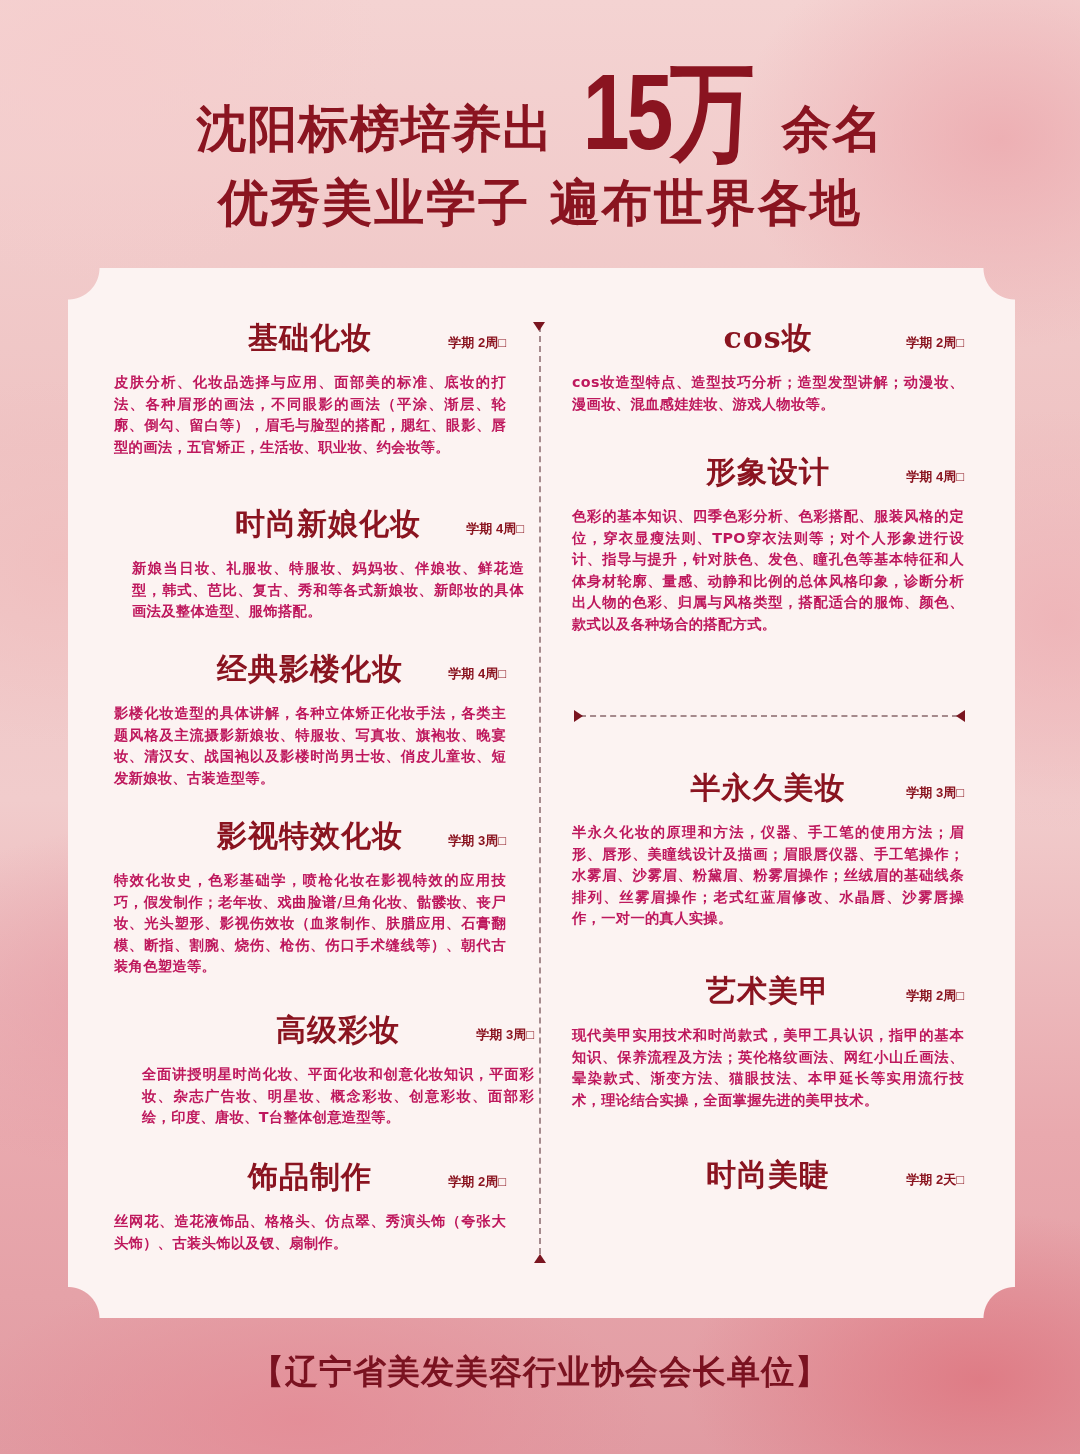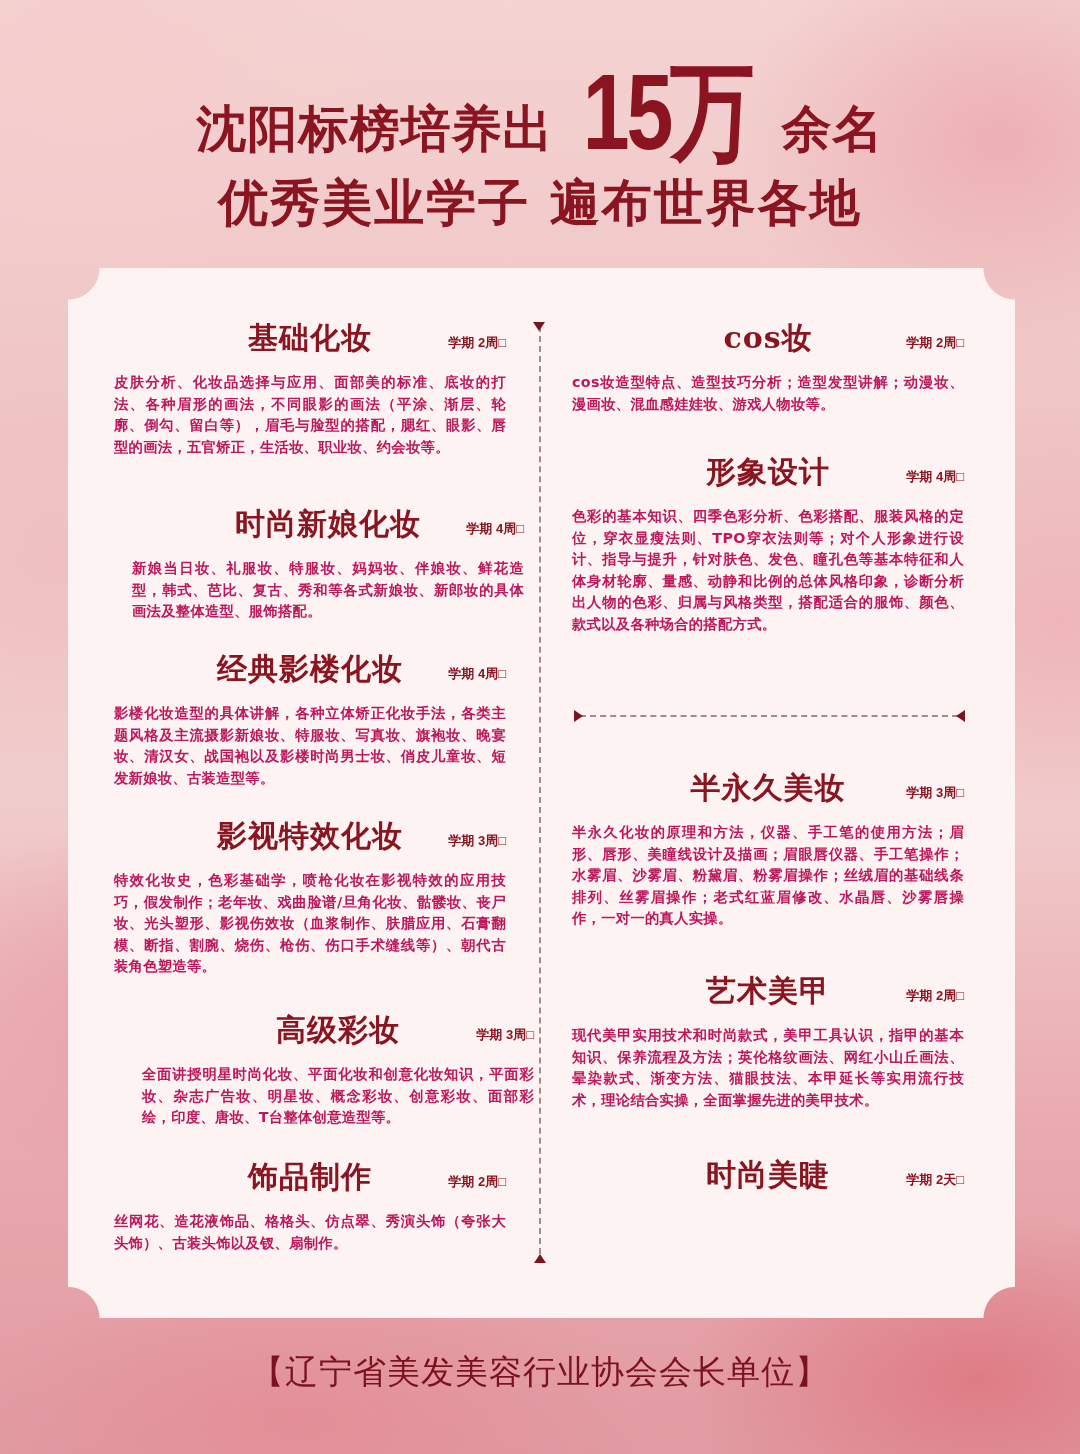--- a/index.html
+++ b/index.html
@@ -90,21 +90,21 @@
     font-size: 13px; color: #8a1420;
   }
   .course .desc {
     margin-top: 10px;
     font-size: 14.3px; line-height: 21.5px; color: #be185d;
     font-weight: bold; text-align: justify; letter-spacing: 0.3px;
   }
 
   .footer {
     position: absolute; left: 0; right: 0; top: 1350px; text-align: center;
-    font-family: "DejaVu Sans", sans-serif; font-weight: normal;
+    font-family: "DejaVu Sans", sans-serif; font-weight: bold;
     font-size: 33px; color: #7a1220; letter-spacing: 1px;
   }
 </style>
 </head>
 <body>
 
 <div class="headline">
   <div class="line1">
     <span class="t">沈阳标榜培养出</span>
     <span class="big">15万</span>

